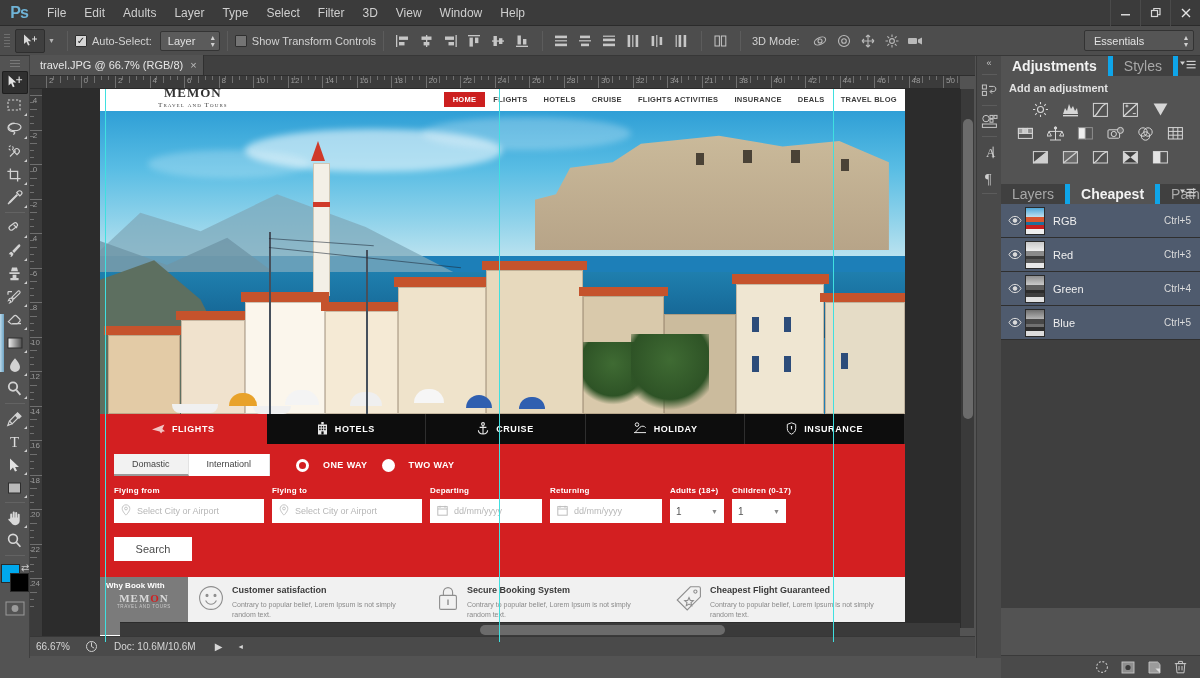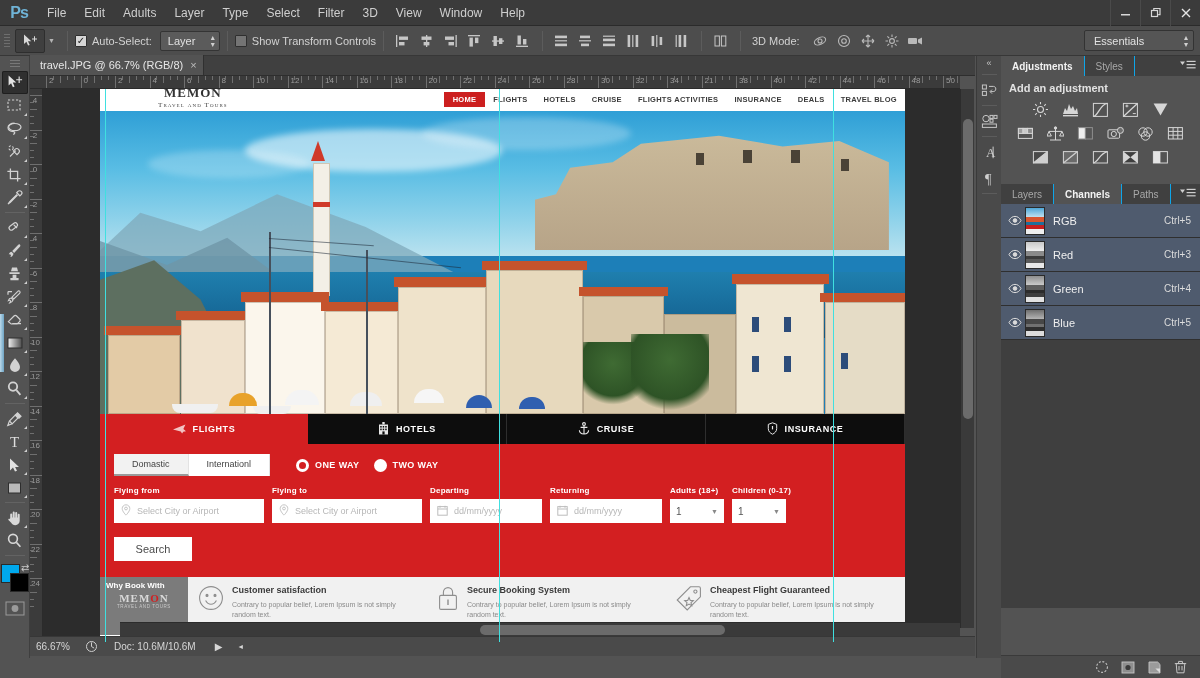--- a/index.html
+++ b/index.html
@@ -199,21 +199,21 @@
 
   
   .form { background:#d31f21; padding: 10px 14px 16px 14px; }
   .row1 { display:flex; align-items:center; gap: 26px; }
   .seg { display:flex; }
   .seg div { background:#fff; color:#444; font-size:9px; padding: 5px 18px;
              border-right:1px solid #e3e3e3; }
   .seg div.on { background:#f2f2f2; border-bottom: 2px solid #9a9a9a; }
   .radios { display:flex; align-items:center; gap: 14px; color:#fff;
             font-size:9px; font-weight:bold; letter-spacing:.4px; }
-  .radio { display:flex; align-items:center; gap:6px; }
+  .radio { display:flex; align-items:center; gap:14px; }
   .dot { width:13px; height:13px; border-radius:50%; background:#fff; position:relative; }
   .dot.sel::after { content:""; position:absolute; inset:3px; border-radius:50%; background:#d31f21; }
   .fields { display:flex; gap: 8px; margin-top: 10px; align-items:flex-end; }
   .fld { display:flex; flex-direction:column; gap:4px; }
   .fld label { color:#fff; font-size:8px; font-weight:bold; letter-spacing:.2px; }
   .inp { background:#fff; height:24px; display:flex; align-items:center; gap:6px;
          padding: 0 7px; color:#b7b7b7; font-size:9px; }
   .sel-num { background:#fff; height:24px; width: 54px; display:flex; align-items:center;
              justify-content:space-between; padding:0 6px; color:#555; font-size:10px; }
   .btn-search { margin-top: 14px; background:#fff; color:#4a4a4a; font-size:11px;
@@ -267,21 +267,21 @@
     background:#4a4a4a; border-left:1px solid #3a3a3a; display:flex;
     flex-direction:column; align-items:center; padding-top:2px;
   }
   .dockstrip .collapse { font-size:9px; color:#c4c4c4; margin-bottom:4px; }
   .dk { width:23px; height:26px; display:flex; align-items:center; justify-content:center; }
   .dk-sep { width:15px; height:1px; background:#404040; border-bottom:1px solid #5c5c5c; margin:2px 0;}
 
   .rightdock { position:absolute; right:0; top:56px; width:199px; height:622px; background:#535353; }
   .panel-tabs { display:flex; height:20px; background:#404040; align-items:flex-end; position:relative; }
   .ptab { height:20px; padding: 0 11px; display:flex; align-items:center;
-          font-size:10px; color:#a8a8a8; border-right:1px solid #0ea5e9; }
+          font-size:14px; color:#a8a8a8; border-right:5px solid #0ea5e9; }
   .ptab.on { background:#535353; color:#f2f2f2; font-weight:bold; }
   .pmenu { position:absolute; right:4px; top:4px; display:flex; gap:1px; align-items:center; }
   .adjustments { padding: 6px 8px 8px 8px; background:#535353; height: 108px; }
   .adj-title { font-size:11px; color:#e2e2e2; font-weight:bold; margin-bottom: 7px; }
   .adj-grid { display:flex; flex-direction:column; gap:7px; align-items:center; }
   .adj-row { display:flex; gap:11px; }
   .adj-ico { width:19px; height:17px; display:flex; align-items:center; justify-content:center; }
 
   .chpanel { position:absolute; left:0; top:128px; width:199px; height: 494px; background:#535353; }
   .ch-list { background:#3f3f3f; }
@@ -1036,20 +1036,29 @@
           <span>
             <svg width="12" height="13" viewBox="0 0 12 13" fill="none" stroke="#e8e8e8" stroke-width="1.1">
                 <circle cx="6" cy="2" r="1.4"></circle>
                 <path d="M6 3.6V12M2.6 5.4h6.8M1.4 8.2c0 2.3 2 3.6 4.6 3.8M10.6 8.2c0 2.3-2 3.6-4.6 3.8"></path>
               </svg>
           </span>
           <span>CRUISE</span>
         </div>
         <div class="t">
           <span>
+            <svg width="14" height="12" viewBox="0 0 14 12" fill="none" stroke="#e8e8e8" stroke-width="1">
+                <circle cx="4" cy="2.6" r="1.8"></circle>
+                <path d="M1 10.6h12M2 10.6l5-5.4M7 5.2c1.8-1.6 4.4-1.3 5.6.4"></path>
+              </svg>
+          </span>
+          <span>HOLIDAY</span>
+        </div>
+        <div class="t">
+          <span>
             <svg width="11" height="13" viewBox="0 0 11 13" fill="none" stroke="#e8e8e8" stroke-width="1">
                 <path d="M5.5.8l4.2 1.6v4.2c0 2.8-2 4.6-4.2 5.6C3.3 11.2 1.3 9.4 1.3 6.6V2.4z"></path>
                 <path d="M5.5 4v3.4" stroke-width="1.2"></path>
               </svg>
           </span>
           <span>INSURANCE</span>
         </div>
       </div>
 
       <div class="form">
@@ -1372,21 +1381,21 @@
                 <rect x="1.4" y="1.6" width="7" height="11.4" fill="#e4e4e4"></rect>
               </svg>
           </div>
         </div>
       </div>
     </div>
 
     <div class="chpanel">
       <div class="panel-tabs">
         <div class="ptab">Layers</div>
-        <div class="ptab on">Channels</div>
+        <div class="ptab on">Cheapest</div>
         <div class="ptab">Paths</div>
         <div class="pmenu">
           <svg width="16" height="10" viewBox="0 0 16 10" fill="#cfcfcf">
               <path d="M0 1.4h5L2.5 5z"></path>
               <rect x="6.6" y="0.8" width="9" height="1.2"></rect>
               <rect x="6.6" y="4" width="9" height="1.2"></rect>
               <rect x="6.6" y="7.2" width="9" height="1.2"></rect>
             </svg>
         </div>
       </div>

